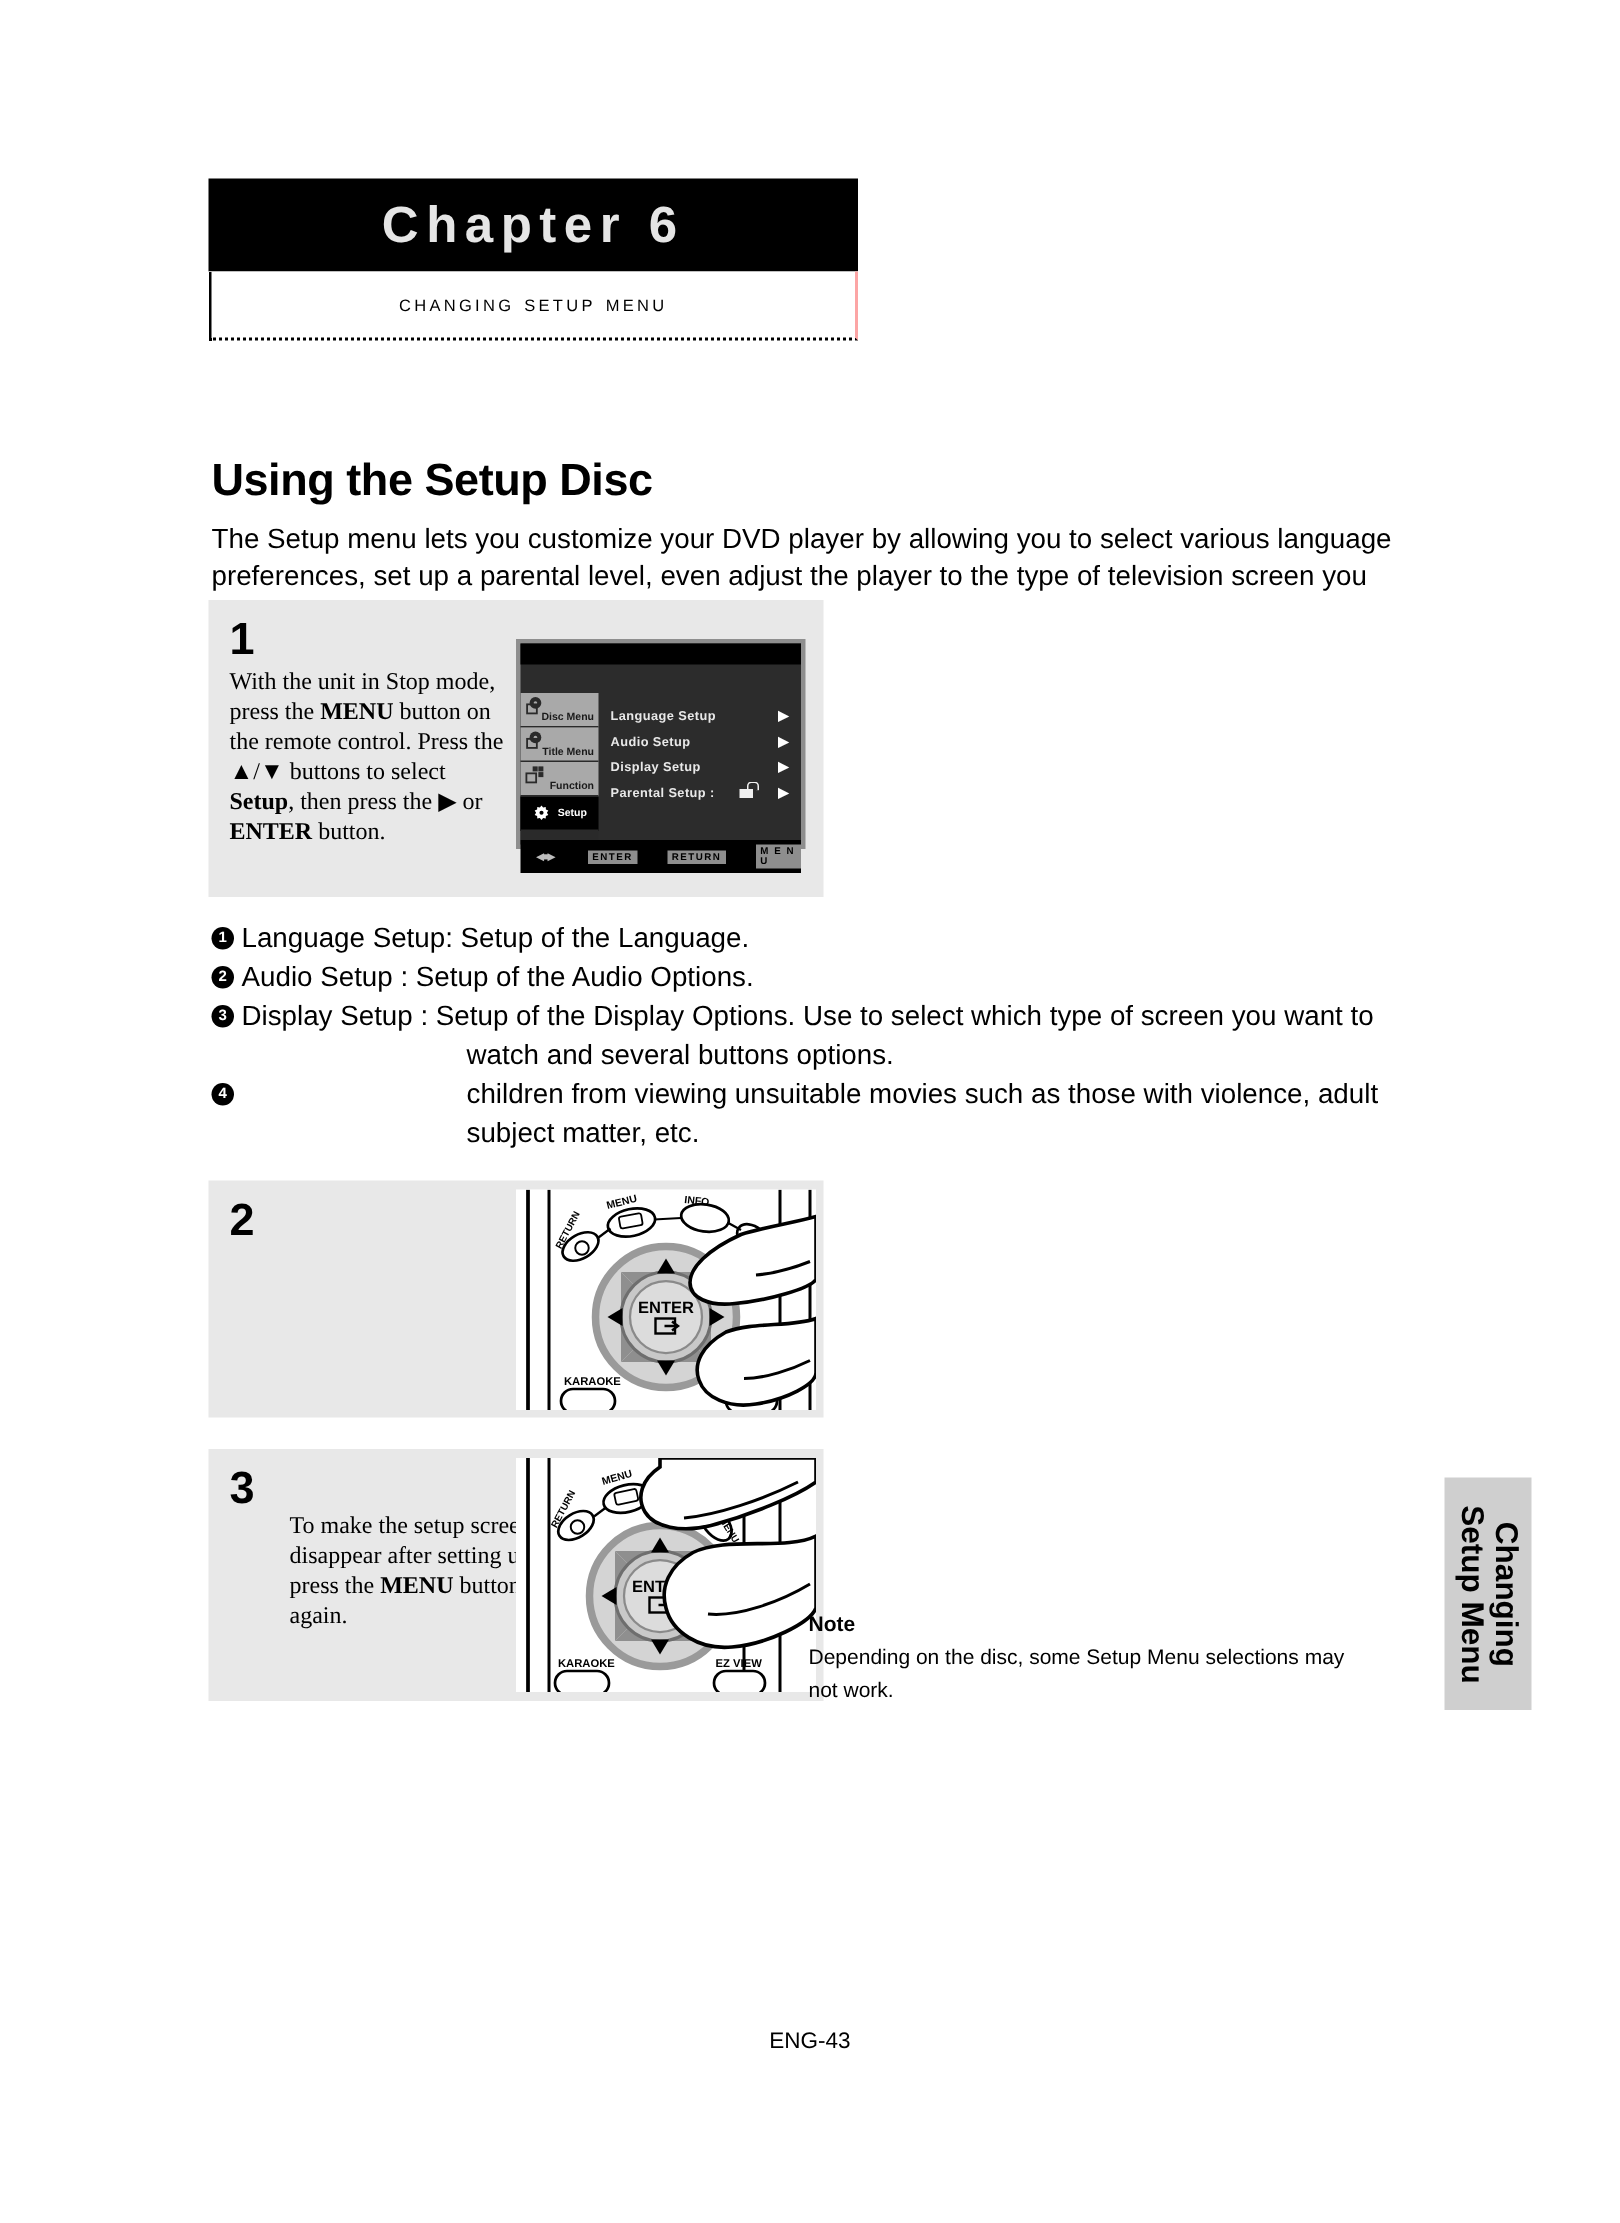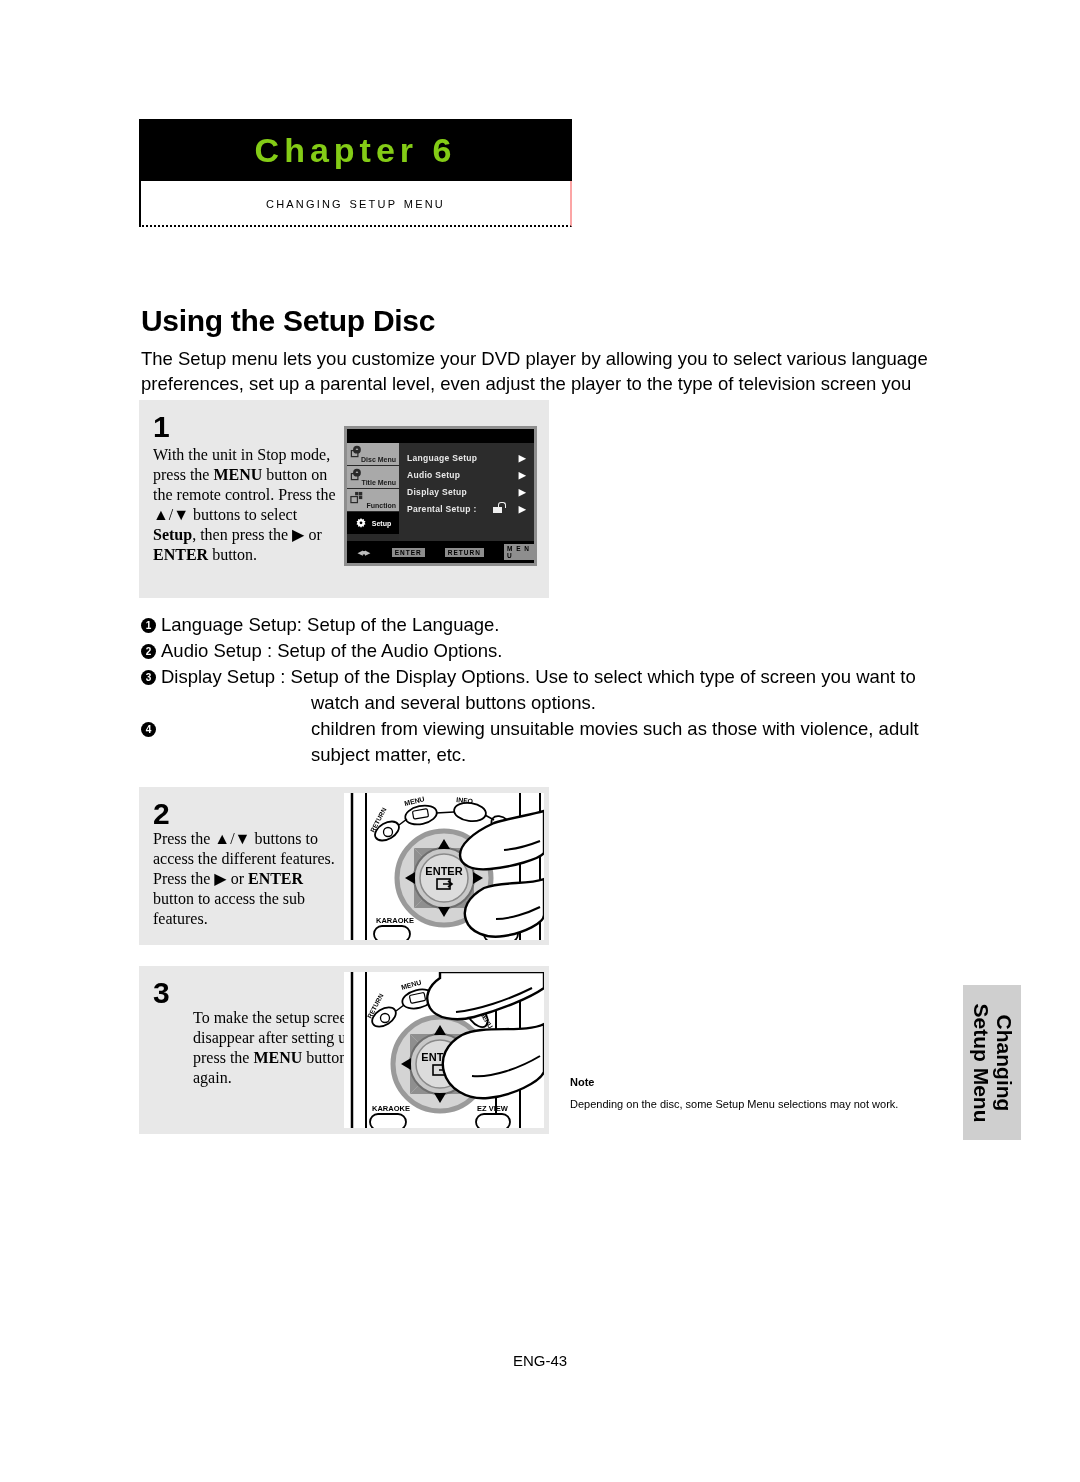--- a/index.html
+++ b/index.html
@@ -24,21 +24,21 @@
     width: 433px;
   }
   #chapter-bar {
     background: #000;
     height: 62px;
     display: flex;
     align-items: center;
     justify-content: center;
   }
   #chapter-title {
-    color: #84cc16;
+    color: #e5e5e5;
     font-size: 34px;
     font-weight: bold;
     letter-spacing: 5px;
   }
   #chapter-sub-bar {
     background: #fff;
     border-left: 2px solid #000;
     border-right: 2px solid #fca5a5;
     border-bottom: 2px dotted #000;
     height: 44px;
@@ -120,20 +120,21 @@
     background: #2c2c2c;
     position: relative;
   }
   #tv-topbar {
     height: 14px;
     background: #000;
   }
   #tv-body {
     display: flex;
     height: 98px;
+    margin-top: 19px;
   }
   #tv-sidebar {
     width: 52px;
     background: #2a2a2a;
   }
   .tv-side-item {
     height: 23px;
     background: #a9a9a9;
     color: #1a1a1a;
     font-size: 7px;
@@ -268,24 +269,24 @@
     left: 205px;
     background: #fff;
     overflow: hidden;
   }
   #remote-2 { top: 6px; width: 200px; height: 147px; }
   #remote-3 { top: 6px; width: 200px; height: 156px; }
 
   
   #note-block {
     position: absolute;
-    left: 570px;
+    left: 539px;
     top: 1071px;
     width: 370px;
-    font-size: 11px;
+    font-size: 14px;
     line-height: 22px;
   }
   #note-heading { font-weight: bold; }
 
   
   #side-tab {
     position: absolute;
     left: 963px;
     top: 985px;
     width: 58px;
@@ -438,21 +439,20 @@
 
   <div class="bullet-row">
     <span class="bullet-marker"><span class="bullet-circle">4</span></span>
     <span class="bullet-text"><span class="cont">children from viewing unsuitable movies such as those with violence, adult subject matter, etc.</span></span>
   </div>
 
 </div>
 
 <div class="step-box" id="step-box-2">
   <div class="step-number">2</div>
-  <div class="step-text"><span>Press the ▲/▼ buttons to access the different features. Press the ▶ or </span><b>ENTER</b><span> button to access the sub features.</span></div>
 
   <div class="remote-ill" id="remote-2">
     <svg viewBox="0 0 200 147" width="200" height="147">
       <rect x="0" y="0" width="200" height="147" fill="#ffffff"></rect>
 
       <line x1="8" y1="0" x2="8" y2="147" stroke="#000" stroke-width="2.5"></line>
       <line x1="22" y1="0" x2="22" y2="147" stroke="#000" stroke-width="2"></line>
       <line x1="176" y1="0" x2="176" y2="147" stroke="#000" stroke-width="2"></line>
       <line x1="196" y1="0" x2="196" y2="147" stroke="#000" stroke-width="2"></line>
 

